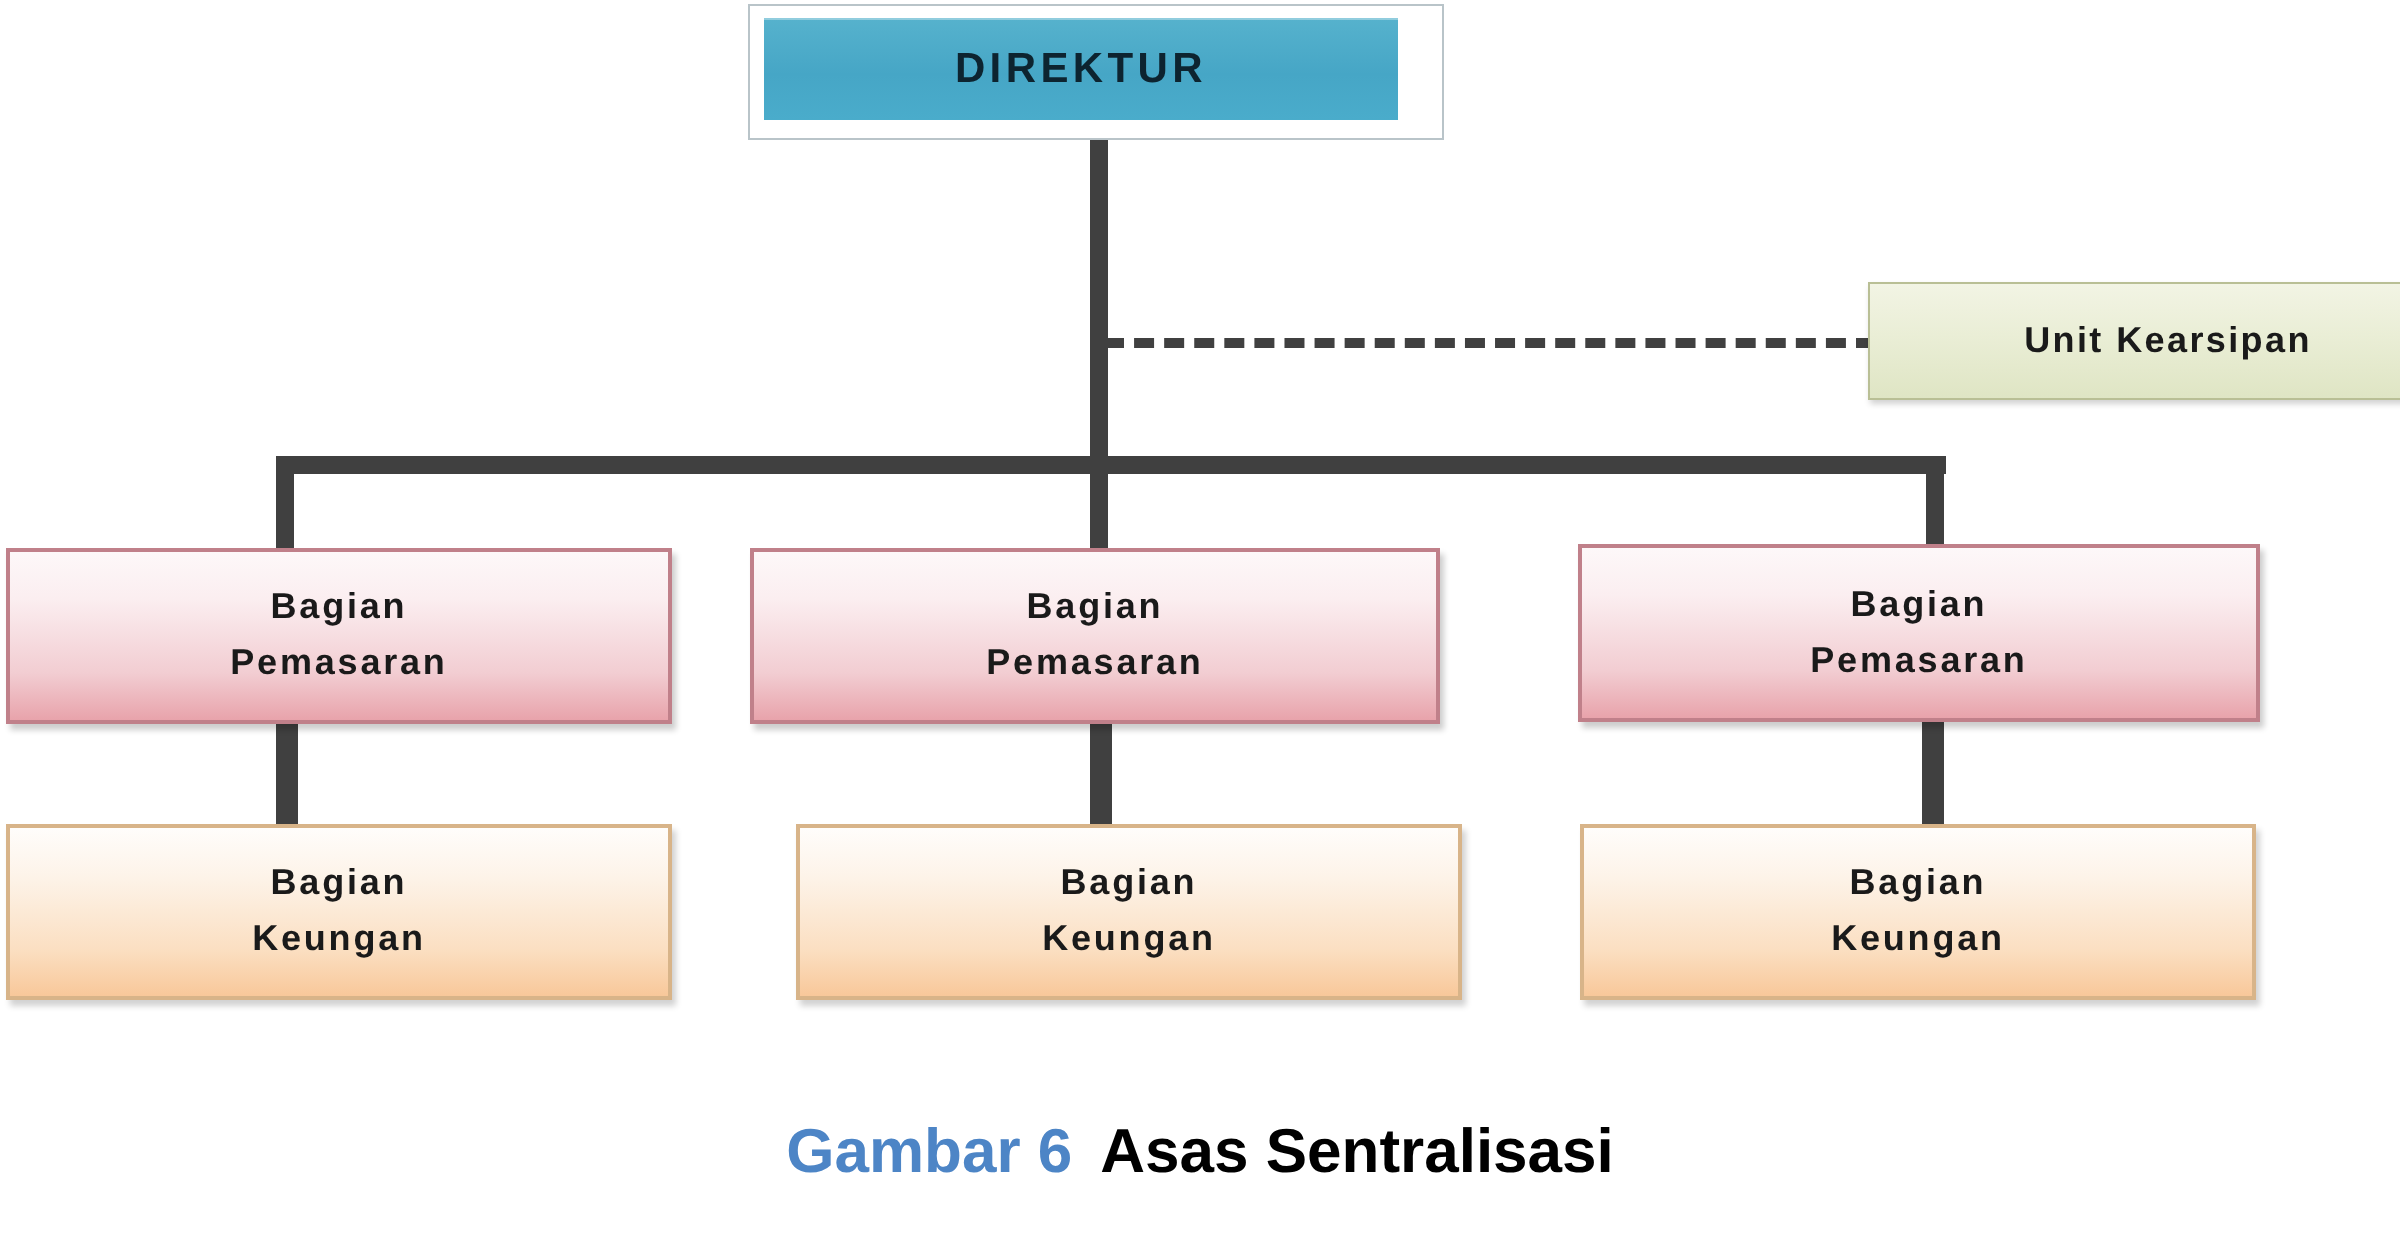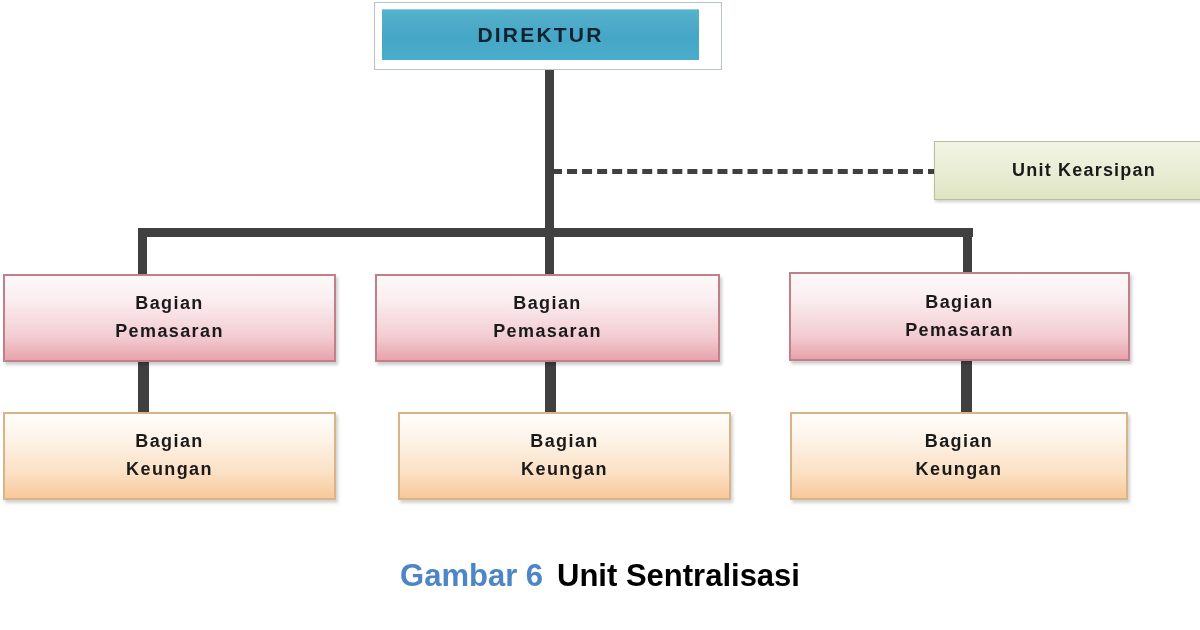--- a/index.html
+++ b/index.html
@@ -181,16 +181,16 @@
     <span class="label">Bagian</span>
     <span class="label">Keungan</span>
   </div>
 
   <div class="node node-orange" style="left:790px; top:412px; width:338px; height:88px;">
     <span class="label">Bagian</span>
     <span class="label">Keungan</span>
   </div>
 
   <div class="caption">
-    <span class="fig-number">Gambar 6</span><span class="fig-title">Unit Sentralisasi</span>
+    <span class="fig-number">Gambar 6</span><span class="fig-title">Asas Sentralisasi</span>
   </div>
 
 </div>
 
 </body></html>

